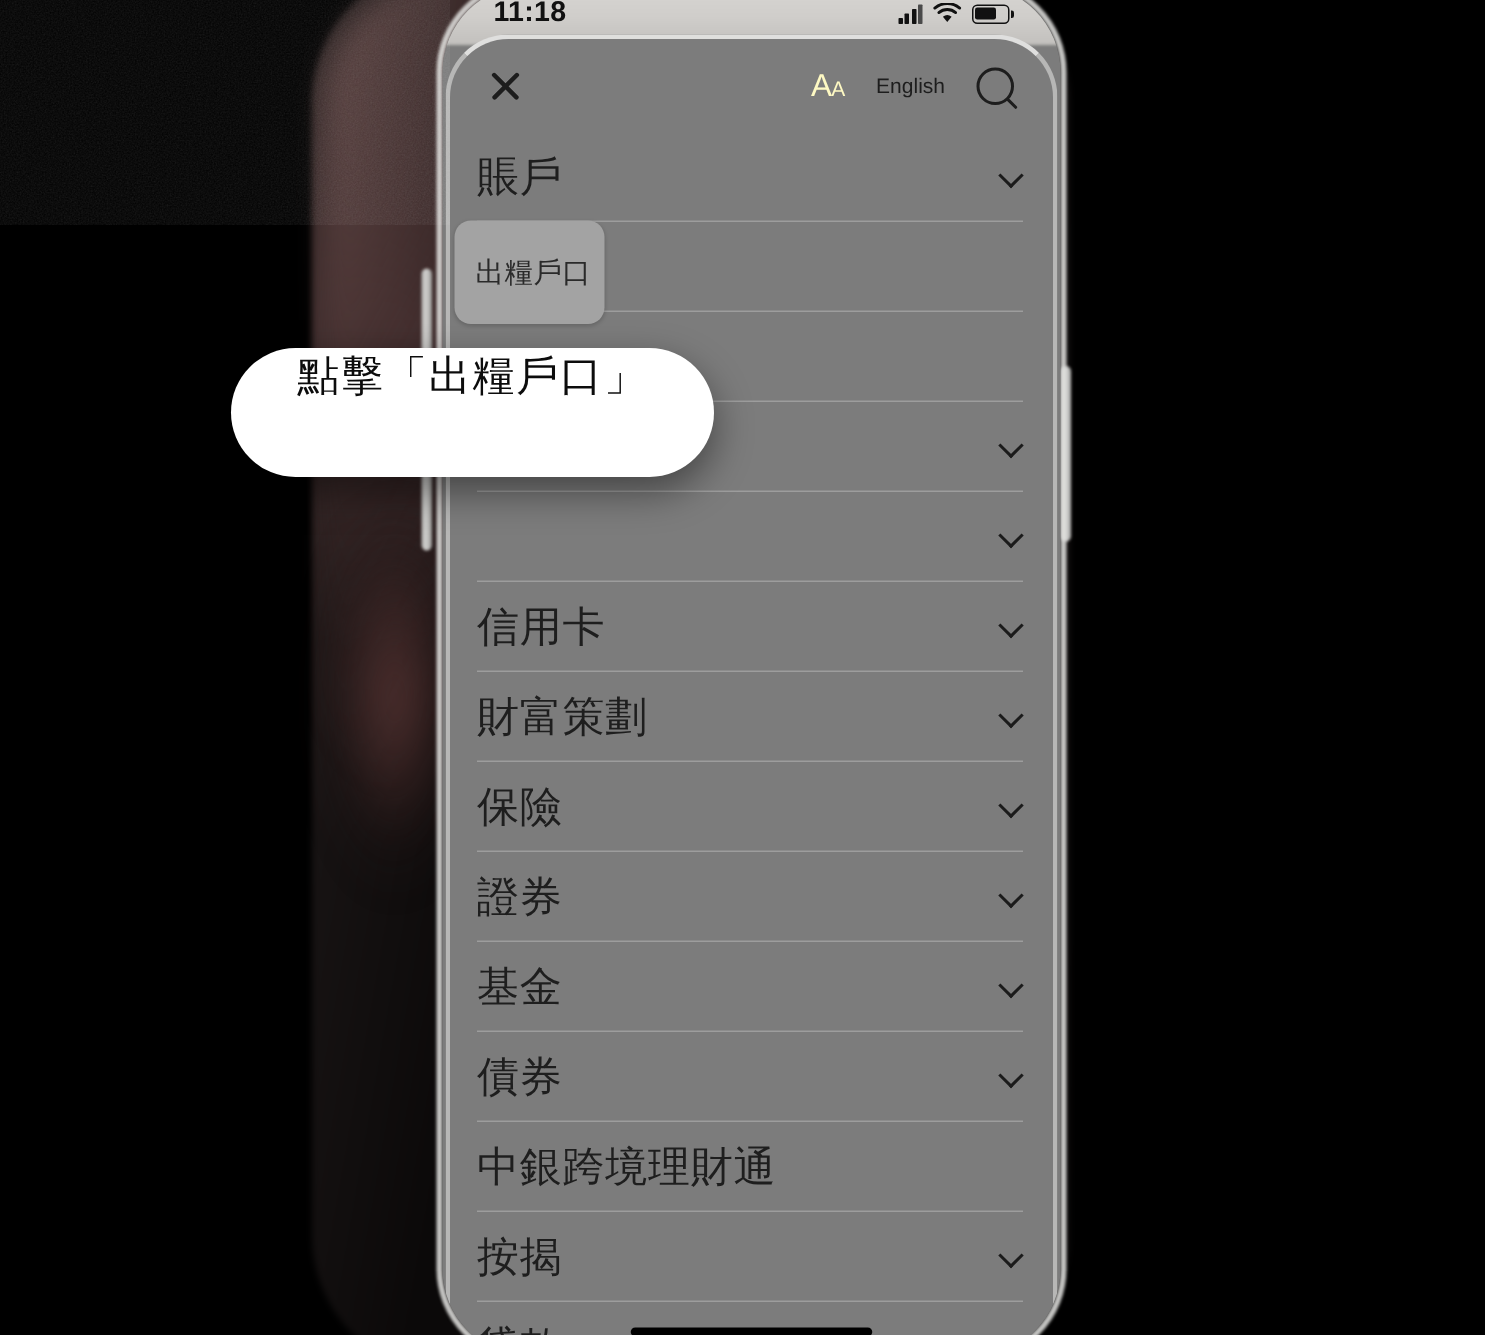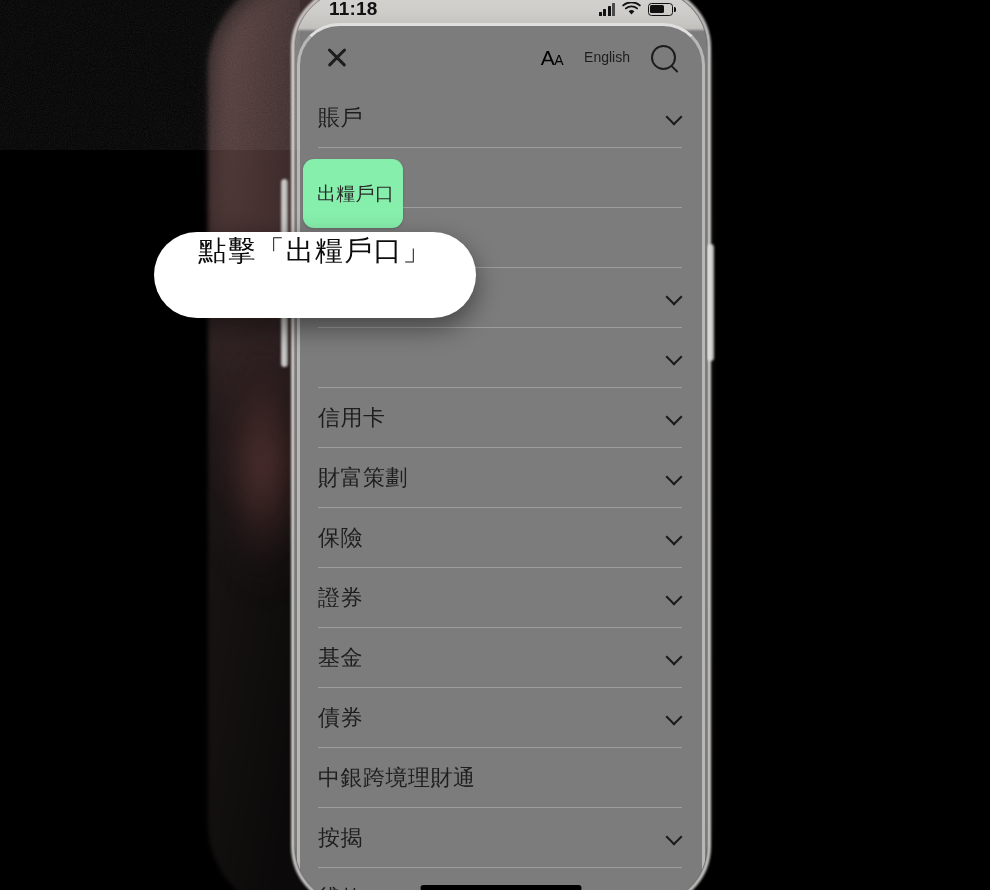--- a/index.html
+++ b/index.html
@@ -220,21 +220,21 @@
   .close-x::before { transform: rotate(45deg); }
   .close-x::after  { transform: rotate(-45deg); }
 
   .header-right {
     margin-left: auto;
     display: flex;
     align-items: center;
     gap: 21px;
   }
   .aa {
-    color: #000000;
+    color: #fef9c3;
     font-size: 21px;
     letter-spacing: -.5px;
     cursor: pointer;
     line-height: 1;
     white-space: nowrap;
   }
   .aa .small { font-size: 14px; }
   .lang {
     color: #1d1d1d;
     font-size: 14px;
@@ -266,21 +266,21 @@
   }
   .menu-row {
     position: relative;
     height: 59px;
     display: flex;
     align-items: center;
     border-bottom: 1px solid rgba(235,235,235,0.30);
     cursor: pointer;
   }
   .menu-row .label {
-    font-size: 22px;
+    font-size: 28px;
     color: #1e1e1e;
     letter-spacing: .5px;
   }
   .chev {
     margin-left: auto;
     width: 15px; height: 15px;
     position: relative;
     flex: 0 0 auto;
   }
   .chev::before {
@@ -304,25 +304,25 @@
     height: 6px;
     border-radius: 4px;
     background: #000;
     z-index: 6;
   }
 
   
   .target-chip {
     position: absolute;
     left: 303px;
-    top: 159px;
+    top: 147px;
     width: 100px;
     height: 69px;
     border-radius: 11px;
-    background: #86efac;
+    background: #a3a3a3;
     display: flex;
     align-items: center;
     padding-left: 14px;
     box-sizing: border-box;
     z-index: 20;
     box-shadow: 0 1px 3px rgba(0,0,0,.18);
   }
   .target-chip .txt {
     font-size: 19px;
     color: #2a2a2a;

